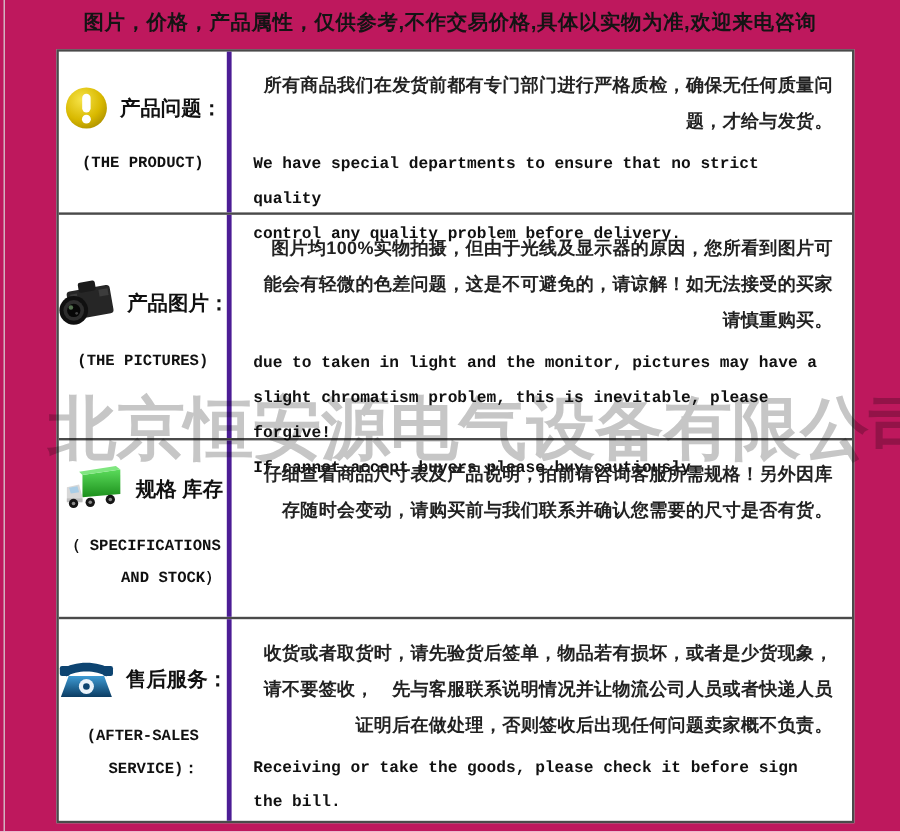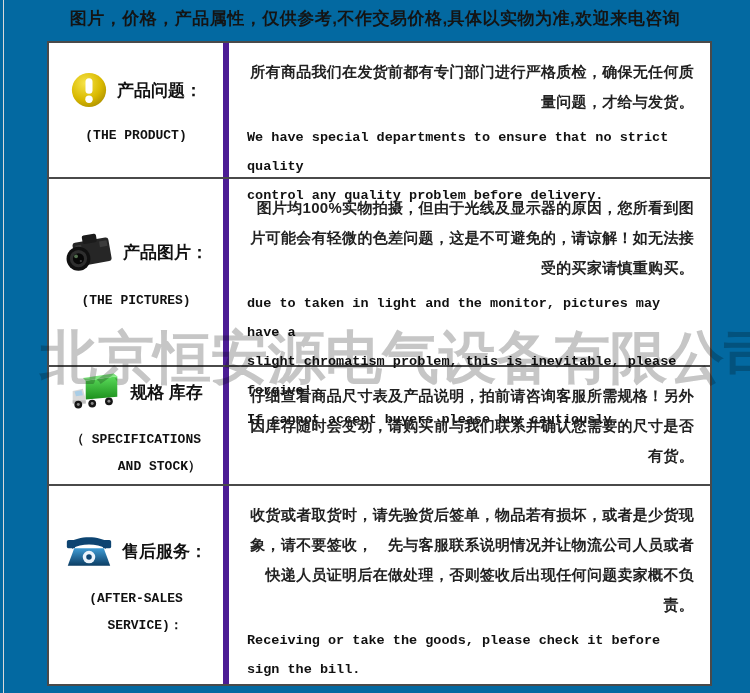--- a/index.html
+++ b/index.html
@@ -1,35 +1,35 @@
 <!DOCTYPE html>
 <html><head>
 <meta charset="utf-8">
 <style>
   * { margin:0; padding:0; box-sizing:border-box; }
   html,body { width:750px; height:693px; background:#ffffff; overflow:hidden;
               font-family:"Liberation Sans", sans-serif; color:#1c1c1c; }
-  .page { position:relative; width:750px; height:693px; background:#0369a1; }
+  .page { position:relative; width:750px; height:693px; background:#be185d; }
 
   .left-edge-line { position:absolute; left:3px; top:0; width:1px; height:100%;
                     background:#d9d9d9; }
 
   .header { position:absolute; top:7px; left:0; width:750px; text-align:center;
             font-size:17px; font-weight:bold; color:#141414; letter-spacing:0.5px; }
 
   .info-table { position:absolute; left:47px; top:41px; width:665px; height:645px;
                 border:2px solid #4a4a4a; display:flex; flex-direction:column;
                 background:#fff; }
   .row { display:flex; border-bottom:2px solid #4a4a4a; }
   .row:last-child { border-bottom:none; flex:1; }
   .row-1 { height:136px; }
   .row-2 { height:188px; }
   .row-3 { height:165px; }
 
-  .cell-left { width:180px; border-right:6px solid #4c1d95; display:flex;
+  .cell-left { width:144px; border-right:4px solid #4c1d95; display:flex;
                flex-direction:column; align-items:center; justify-content:center;
                padding:2px 4px; }
   .title-line { display:flex; align-items:center; justify-content:center; gap:9px; }
   .title-zh { font-size:17px; font-weight:bold; color:#111; white-space:nowrap; }
   .title-en { margin-top:13px; font-family:"Liberation Mono", monospace;
               font-size:13px; font-weight:bold; color:#111; text-align:right;
               line-height:27px; white-space:pre-line; }
 
   .cell-right { flex:1; padding:14px 16px 0 18px; }
   .body-zh { font-size:15px; font-weight:600; color:#222; line-height:30px;

